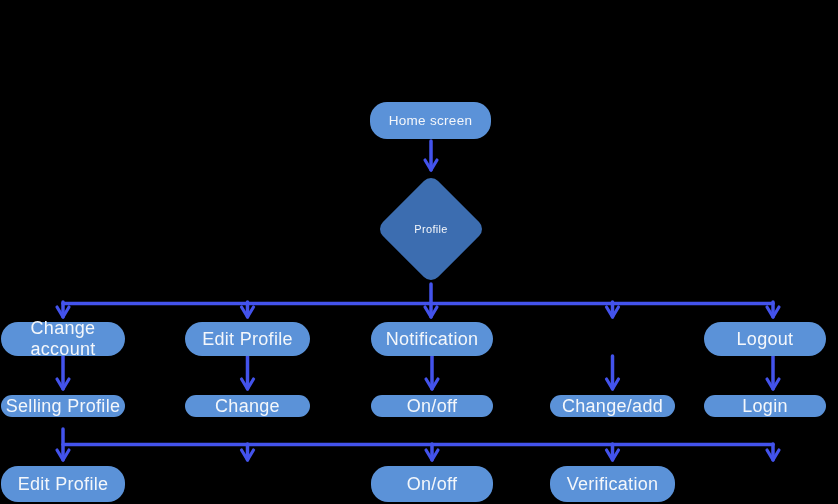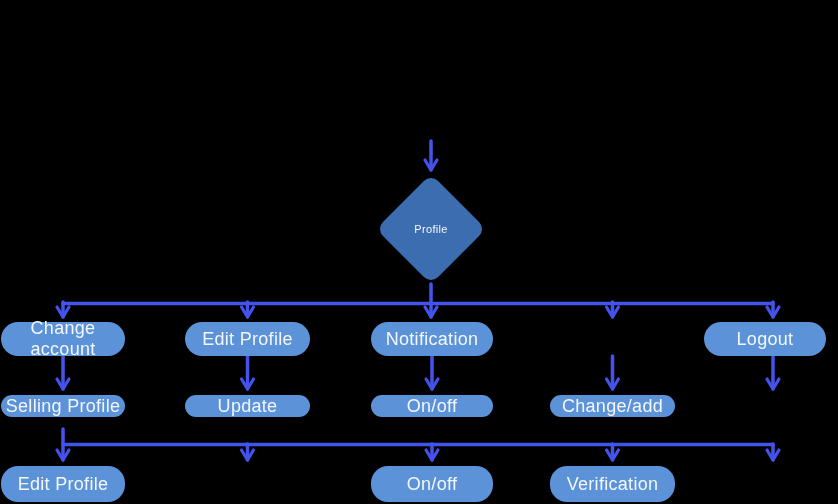--- a/index.html
+++ b/index.html
@@ -73,31 +73,33 @@
 
     <path d="M63,429 V460" marker-end="url(#ah)"></path>
 
     <path d="M63,444.5 H773"></path>
     <path d="M247.5,444 V460" marker-end="url(#ah)"></path>
     <path d="M432,444 V460" marker-end="url(#ah)"></path>
     <path d="M612.5,444 V460" marker-end="url(#ah)"></path>
     <path d="M773,444 V460" marker-end="url(#ah)"></path>
   </svg>
 
+  <div class="node root">Home screen</div>
 
   <div class="diamond"></div>
   <div class="diamond-label">Profile</div>
 
   <div class="node row-1 col-1">Change account</div>
   <div class="node row-1 col-2">Edit Profile</div>
   <div class="node row-1 col-3">Notification</div>
   <div class="node row-1 col-5">Logout</div>
 
   <div class="node row-2 col-1">Selling Profile</div>
-  <div class="node row-2 col-2">Update</div>
+  <div class="node row-2 col-2">Change</div>
   <div class="node row-2 col-3">On/off</div>
   <div class="node row-2 col-4">Change/add</div>
+  <div class="node row-2 col-5">Login</div>
 
   <div class="node row-3 col-1">Edit Profile</div>
   <div class="node row-3 col-3">On/off</div>
   <div class="node row-3 col-4">Verification</div>
 
 </div>
 
 </body></html>

